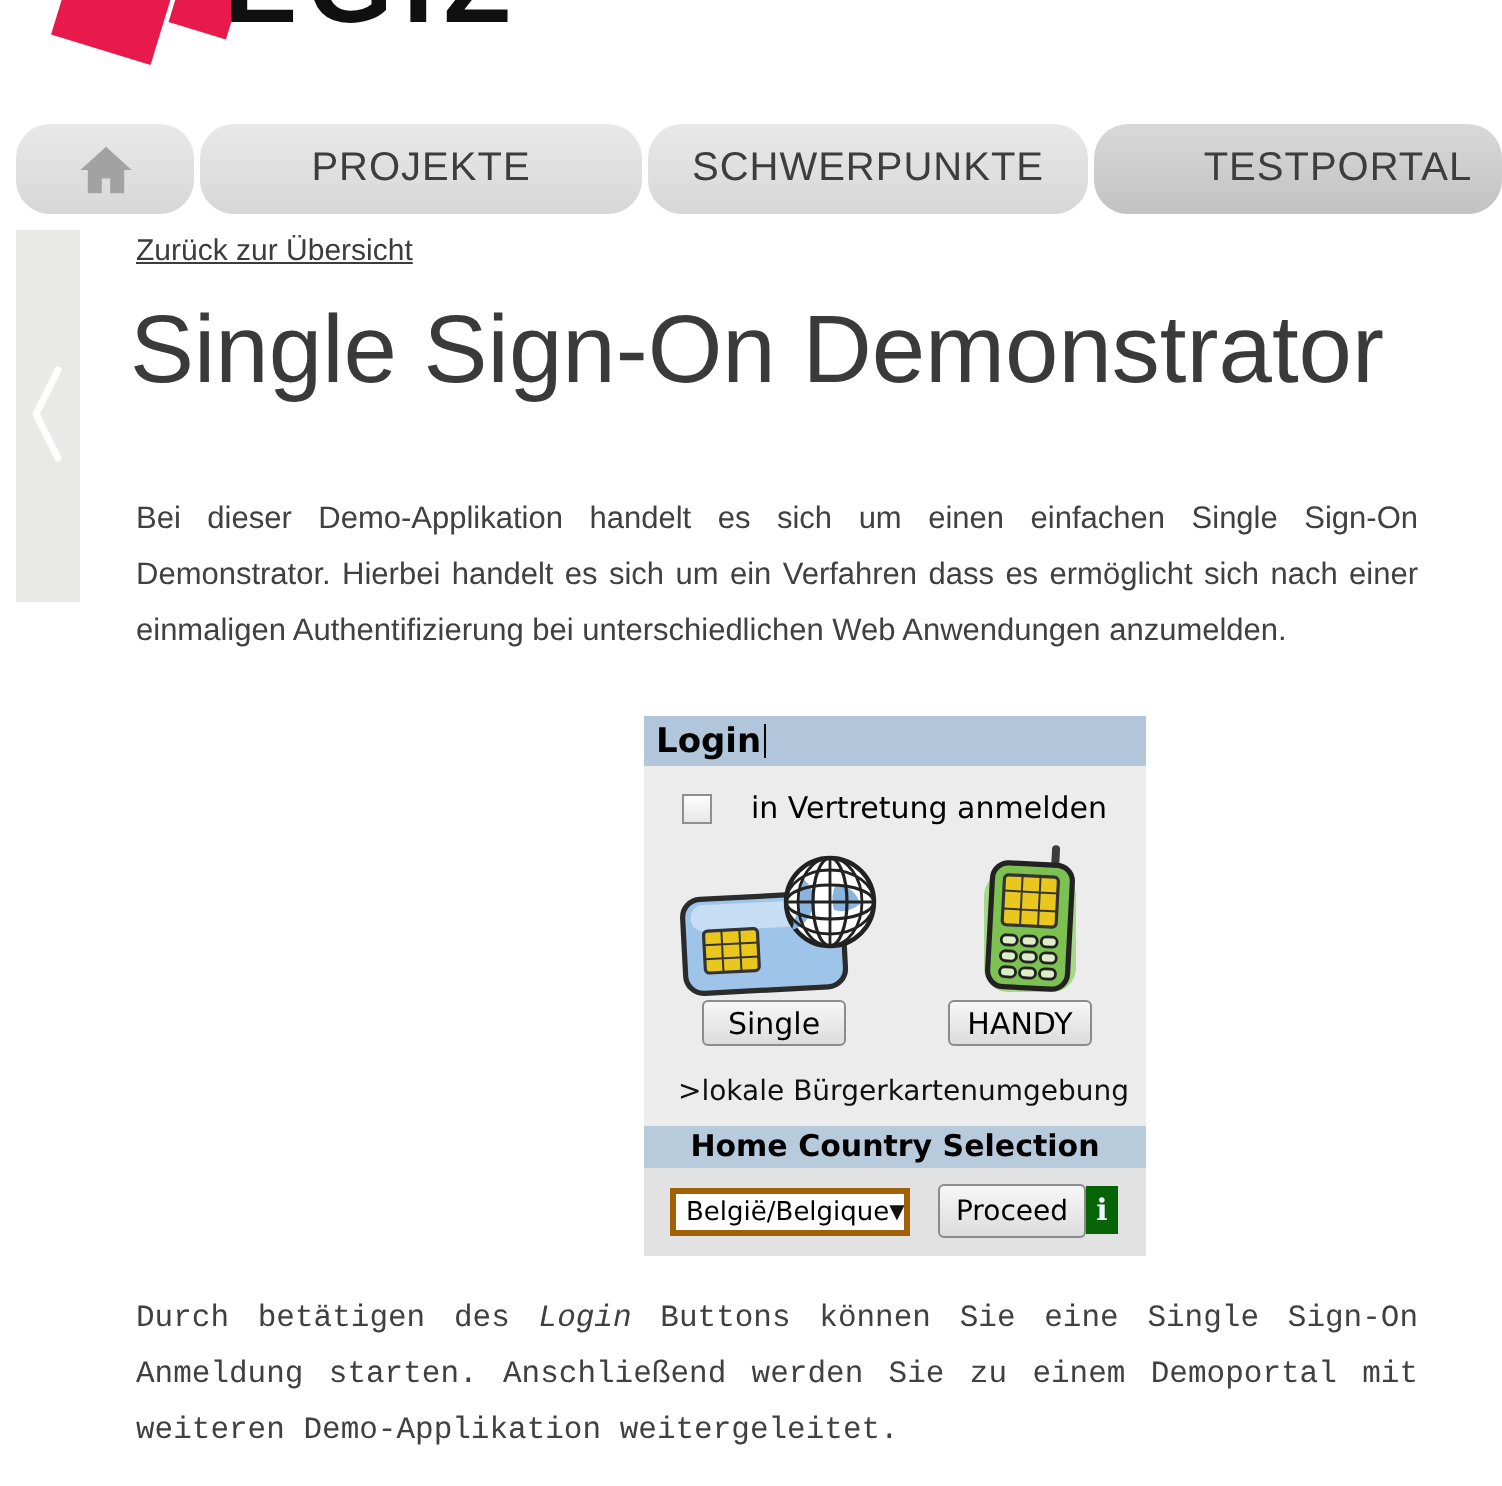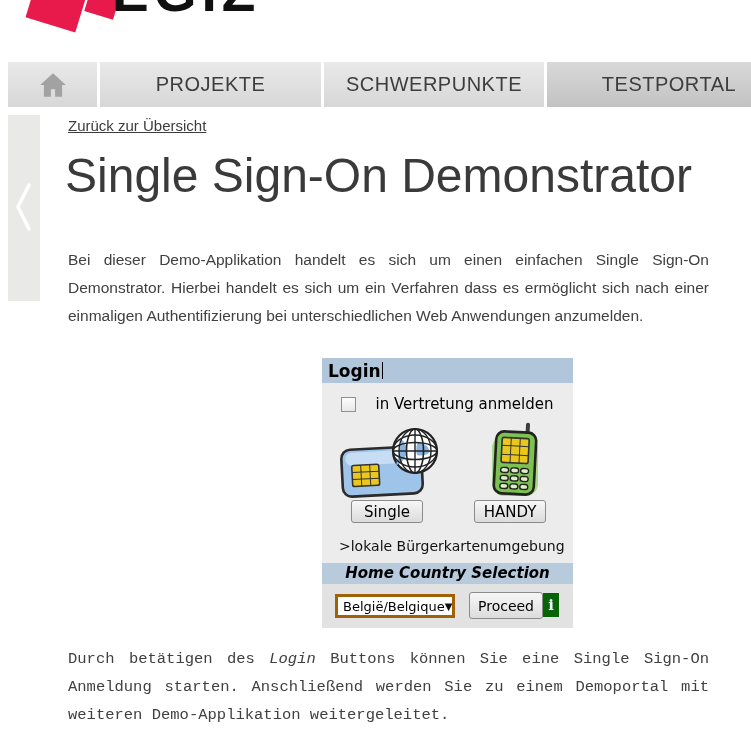--- a/index.html
+++ b/index.html
@@ -10,21 +10,21 @@
   
   .logo-mark{position:absolute;left:22px;top:0;width:96px;height:40px;overflow:hidden;}
   .logo-sq1{position:absolute;left:10px;top:-26px;width:52px;height:52px;background:#e8194b;transform:rotate(17deg);}
   .logo-sq2{position:absolute;left:66px;top:-14px;width:30px;height:30px;background:#e8194b;transform:rotate(17deg);}
   .logo-text-clip{position:absolute;left:112px;top:0;width:185px;height:24px;overflow:hidden;cursor:pointer;}
   .logo-text-clip span{display:block;margin-top:-35px;font-size:55px;line-height:55px;font-weight:700;letter-spacing:5px;color:#101010;}
   
   .nav-tab{
     position:absolute;top:62px;height:45px;display:flex;align-items:center;justify-content:center;
     background:linear-gradient(180deg,#e9e9e9,#d7d7d7);
-    font-size:20px;color:#3d3d3d;letter-spacing:0.5px;cursor:pointer;box-sizing:border-box;
+    font-size:20px;color:#3d3d3d;letter-spacing:0.5px;cursor:pointer;box-sizing:border-box;border-radius:17px;
   }
   .nav-tab.active{background:linear-gradient(180deg,#d9d9d9,#c2c2c2);}
   .tab-home{left:8px;width:89px;}
   .tab-1{left:100px;width:221px;}
   .tab-2{left:324px;width:220px;text-align:right;}
   .tab-3{left:547px;width:204px;padding-left:40px;}
   
   .carousel-prev{position:absolute;left:8px;top:115px;width:32px;height:186px;background:#e9e9e7;cursor:pointer;}
   .carousel-prev svg{position:absolute;left:0;top:62px;}
   
@@ -46,21 +46,21 @@
   .img-phone{position:absolute;left:162px;top:60px;}
   .widget-btn{
     position:absolute;height:23px;box-sizing:border-box;border:1px solid #8b8b8b;border-radius:3px;
     background:linear-gradient(180deg,#f7f7f7,#dcdcdc);font-family:"DejaVu Sans", sans-serif;
     font-size:15px;color:#000;display:flex;align-items:center;justify-content:center;cursor:pointer;padding:0;
   }
   .btn-karte{left:29px;top:142px;width:72px;}
   .btn-handy{left:152px;top:142px;width:72px;}
   .local-link{position:absolute;left:17px;top:180px;font-size:14px;color:#111;cursor:pointer;white-space:nowrap;}
   .hcs-section{position:absolute;left:0;top:205px;width:251px;height:65px;background:#e2e2e2;}
-  .hcs-header{height:21px;background:#b7cbdd;font-size:15px;font-weight:700;color:#000;text-align:center;line-height:21px;font-style:italic;}
+  .hcs-header{height:21px;background:#b7cbdd;font-size:15px;font-weight:700;color:#000;text-align:center;line-height:21px;}
   .country-select{
     position:absolute;left:13px;top:31px;width:120px;height:24px;box-sizing:border-box;background:#fff;border:3px solid #a16207;
     display:flex;align-items:center;justify-content:space-between;padding:0 5px;font-size:13px;color:#000;cursor:pointer;
   }
   .country-select .arrow{font-size:10px;color:#111;}
   .btn-proceed{left:147px;top:29px;width:74px;height:27px;font-size:14px;}
   .info-badge{position:absolute;left:221px;top:30px;width:16px;height:24px;background:#066306;color:#eef6ff;
     font-family:"DejaVu Serif", serif;font-weight:700;font-size:15px;display:flex;align-items:center;justify-content:center;cursor:pointer;}
 </style>
 </head>

